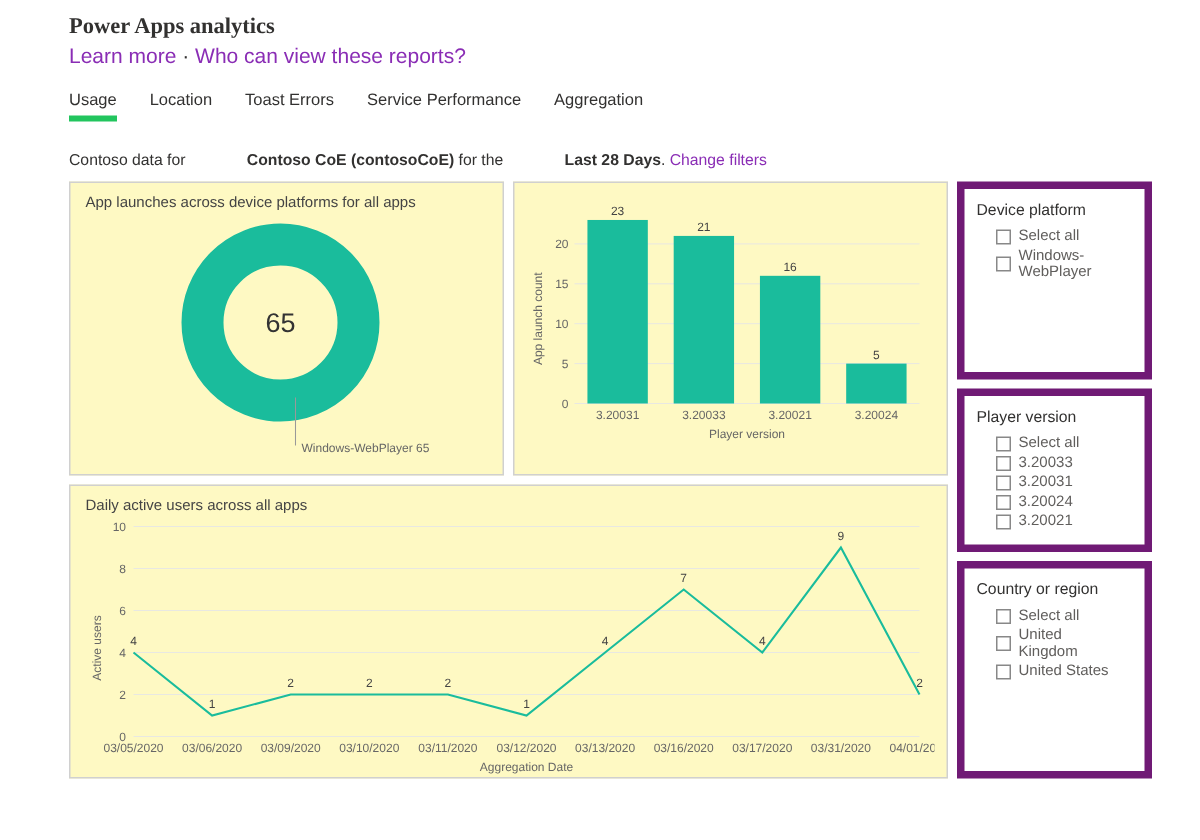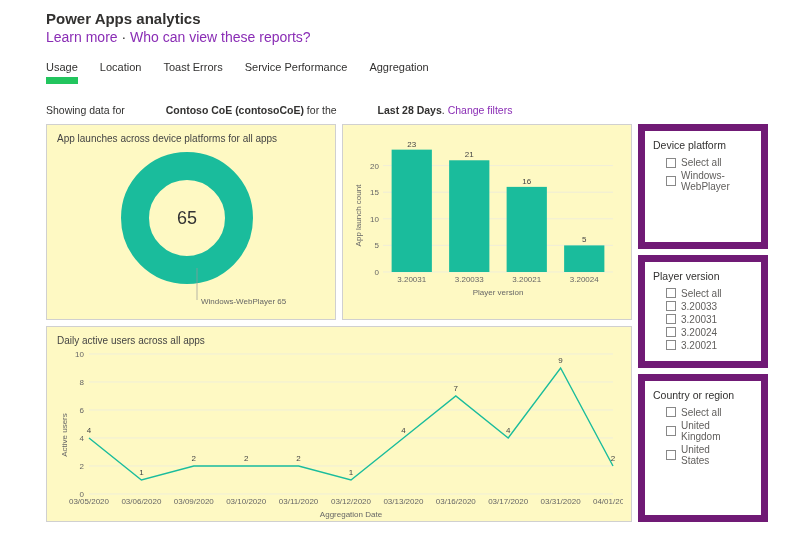--- a/index.html
+++ b/index.html
@@ -1,32 +1,32 @@
 <!DOCTYPE html>
 <html><head>
 <meta charset="utf-8">
 <style>
   * { box-sizing: border-box; }
   body { margin:0; font-family: "Segoe UI", Arial, sans-serif; background:#fff; color:#323130; font-size:11px; }
   .page { width:800px; height:560px; padding:10px 12px 0 46px; position:relative; }
-  .title { font-size:15px; font-weight:600; margin:0 0 2px 0; color:#323130;}
+  .title { font-size:15px; font-weight:600; margin:0 0 2px 0; color:#323130;font-family:Liberation Serif, serif;}
   .subtitle { font-size:14px; }
   .subtitle a { color:#8a2db5; text-decoration:none; }
   .tabs { margin-top:16px; border-bottom:none; }
   .tab { display:inline-block; margin-right:22px; font-size:11px; color:#323130; padding-bottom:4px; cursor:pointer; }
-  .tab.active { border-bottom:7px solid #22c55e; }
+  .tab.active { border-bottom:4px solid #22c55e; }
   .filters { margin:20px 0 8px 0; font-size:10.5px; }
   .filters b { font-weight:700;margin-left:38px; }
   .filters a { color:#8a2db5; text-decoration:none; }
   .grid { display:grid; grid-template-columns: 290px 290px 130px; grid-template-rows: 196px 196px; gap:6px; }
   .card { border:1px solid #d0d0d0; padding:8px 10px 6px 10px; position:relative; background:#fef9c3; }
   .card-title { font-size:10px; color:#444; margin-bottom:4px; }
   .wide { grid-column: 1 / span 2; }
   .sidecol { display:flex; flex-direction:column; gap:6px; grid-row: 1 / span 2; grid-column:3; }
-  .sidecard { border:7px solid #701a75; padding:8px 8px; font-size:10px; flex:0 0 auto; }
+  .sidecard { border:5px solid #701a75; padding:8px 8px; font-size:10px; flex:0 0 auto; }
   .sidecard.grow { flex:1 1 auto; }
   .sidecard-title { font-size:10.5px; color:#323130; margin-bottom:6px; }
   .chk { display:flex; align-items:center; gap:5px; margin:2px 13px; cursor:pointer; }
   .chk .box { width:10px; height:10px; border:1px solid #888; display:inline-block; flex:0 0 auto; }
   .chk .lbl { color:#605e5c; }
   svg { display:block; }
   .axis-label { font-size:8px; fill:#666; }
   .tick-label { font-size:8px; fill:#666; }
   .data-label { font-size:8px; fill:#444; text-anchor:middle; }
 </style>
@@ -37,21 +37,21 @@
   <h1 class="title">Power Apps analytics</h1>
   <div class="subtitle">
     <a href="#">Learn more</a>
     <span> · </span>
     <a href="#">Who can view these reports?</a>
   </div>
 
   <div class="tabs" id="tabs"><span class="tab active">Usage</span><span class="tab">Location</span><span class="tab">Toast Errors</span><span class="tab">Service Performance</span><span class="tab">Aggregation</span></div>
 
   <div class="filters">
-    <span>Showing data for </span><b>Contoso CoE (contosoCoE)</b><span> for the </span><b>Last 28 Days</b><span>. </span><a href="#">Change filters</a>
+    <span>Contoso data for </span><b>Contoso CoE (contosoCoE)</b><span> for the </span><b>Last 28 Days</b><span>. </span><a href="#">Change filters</a>
   </div>
 
   <div class="grid">
 
     <div class="card">
       <div class="card-title">App launches across device platforms for all apps</div>
       <svg width="268" height="165">
         <g transform="translate(130,70)">
           <circle r="52" fill="none" stroke="#1abc9c" stroke-width="28"></circle>
           <text text-anchor="middle" dy="6" font-size="18" fill="#333">65</text>

